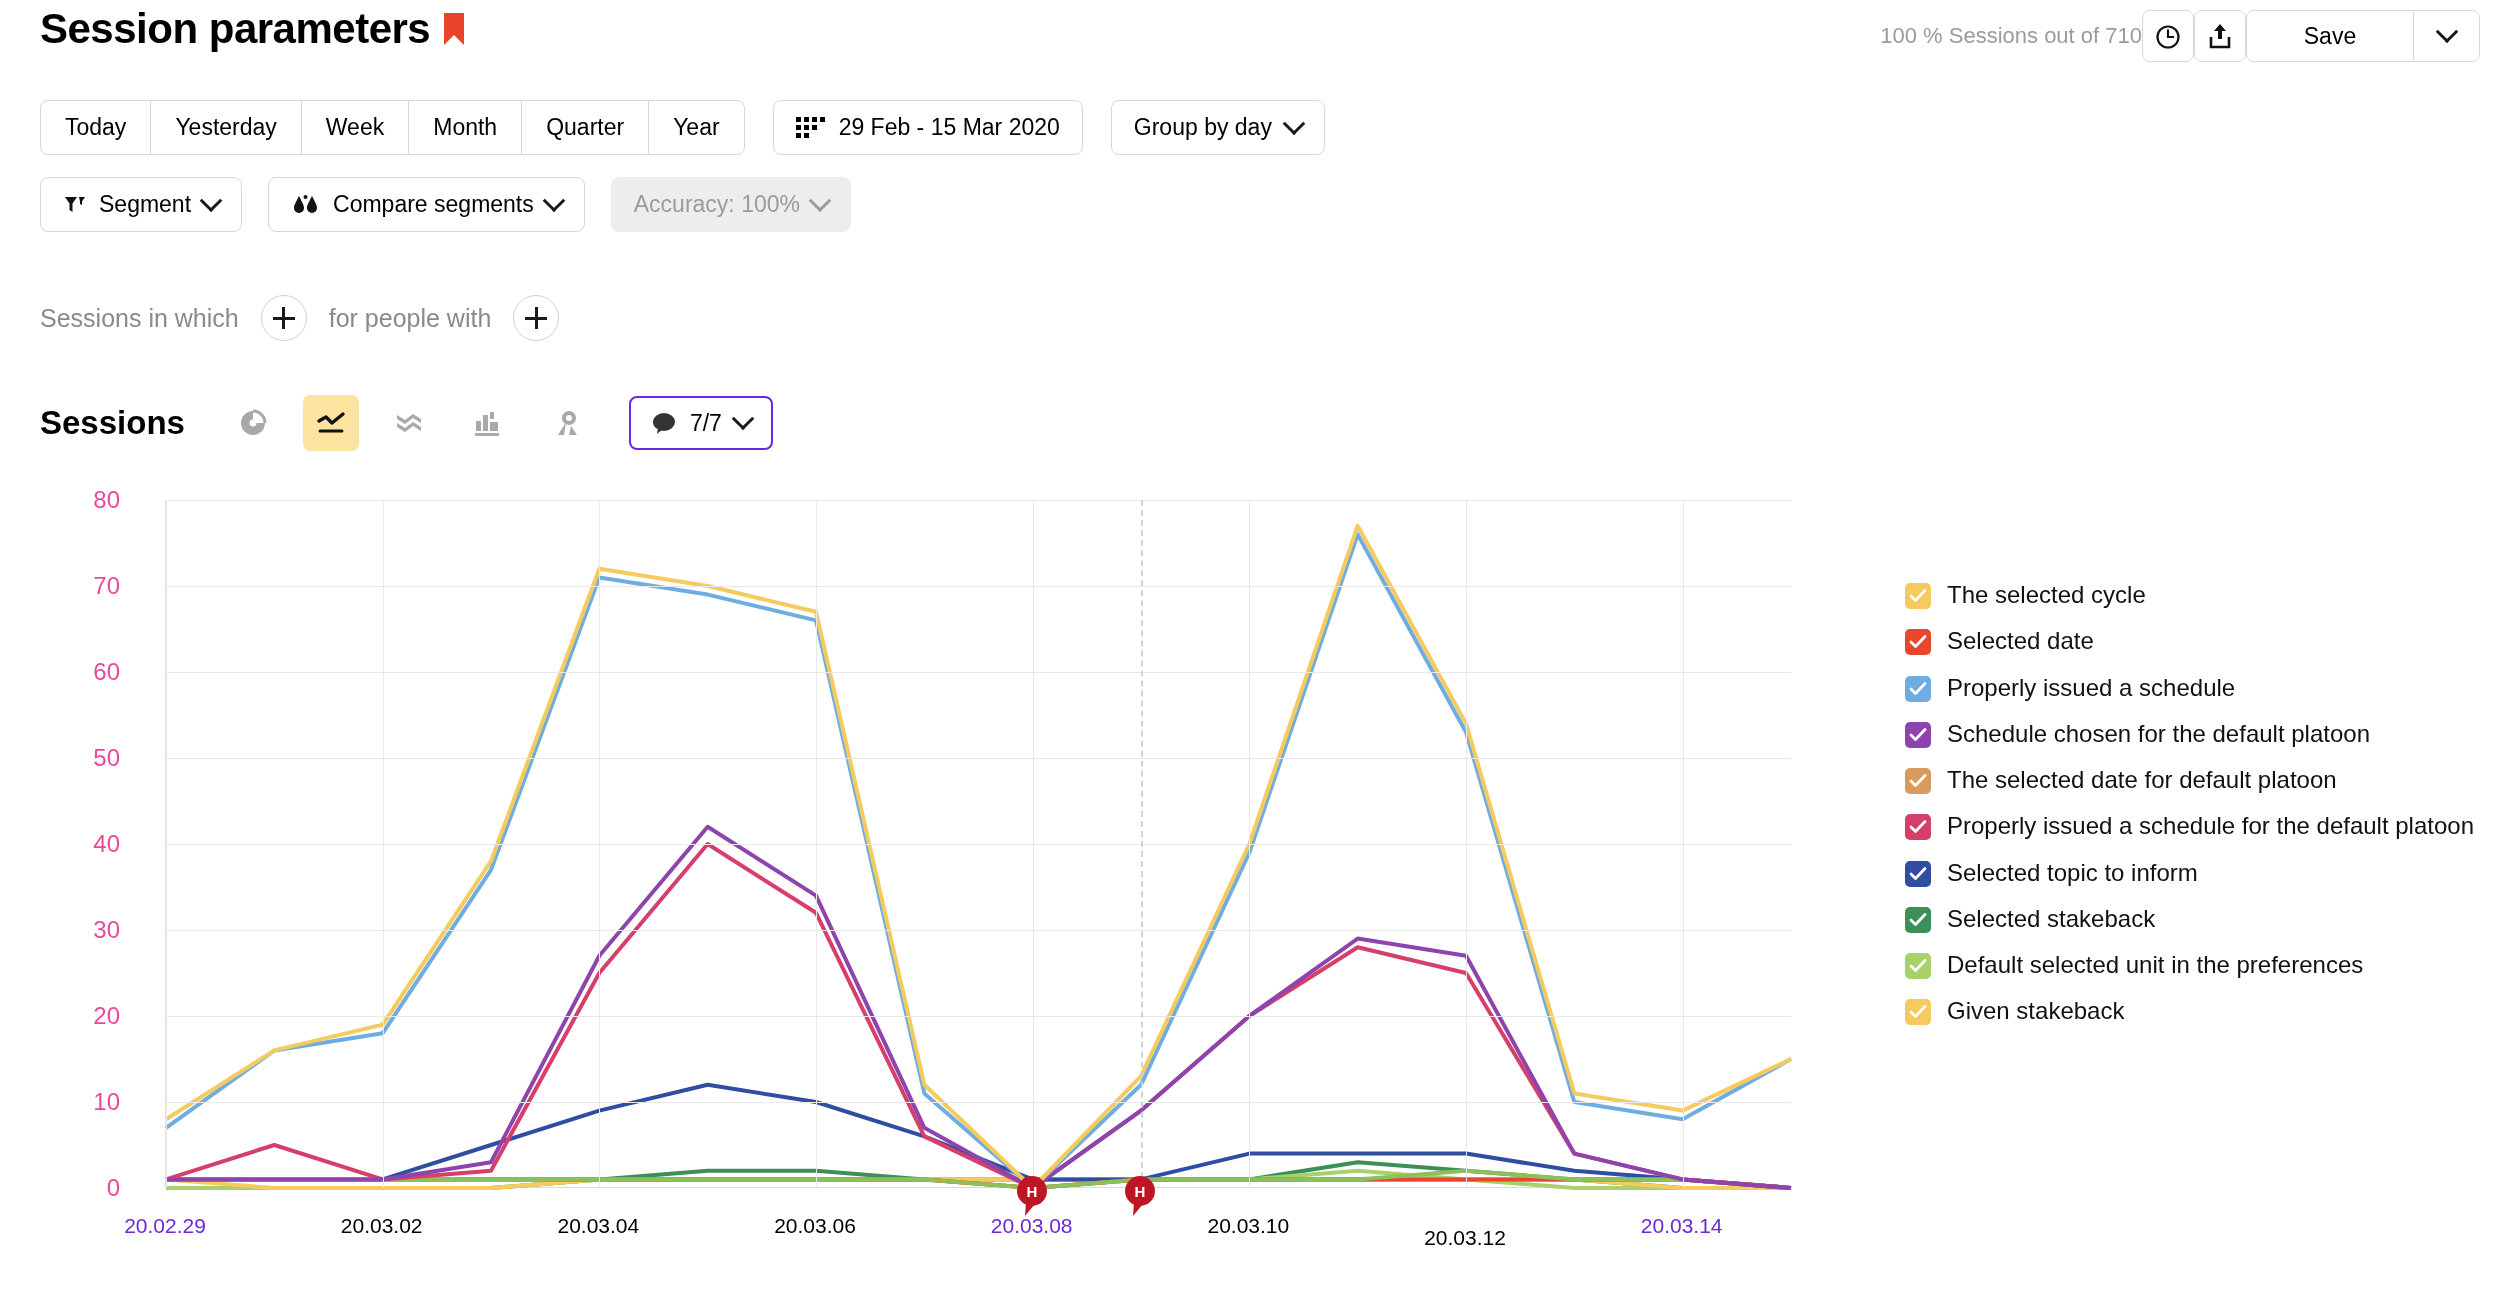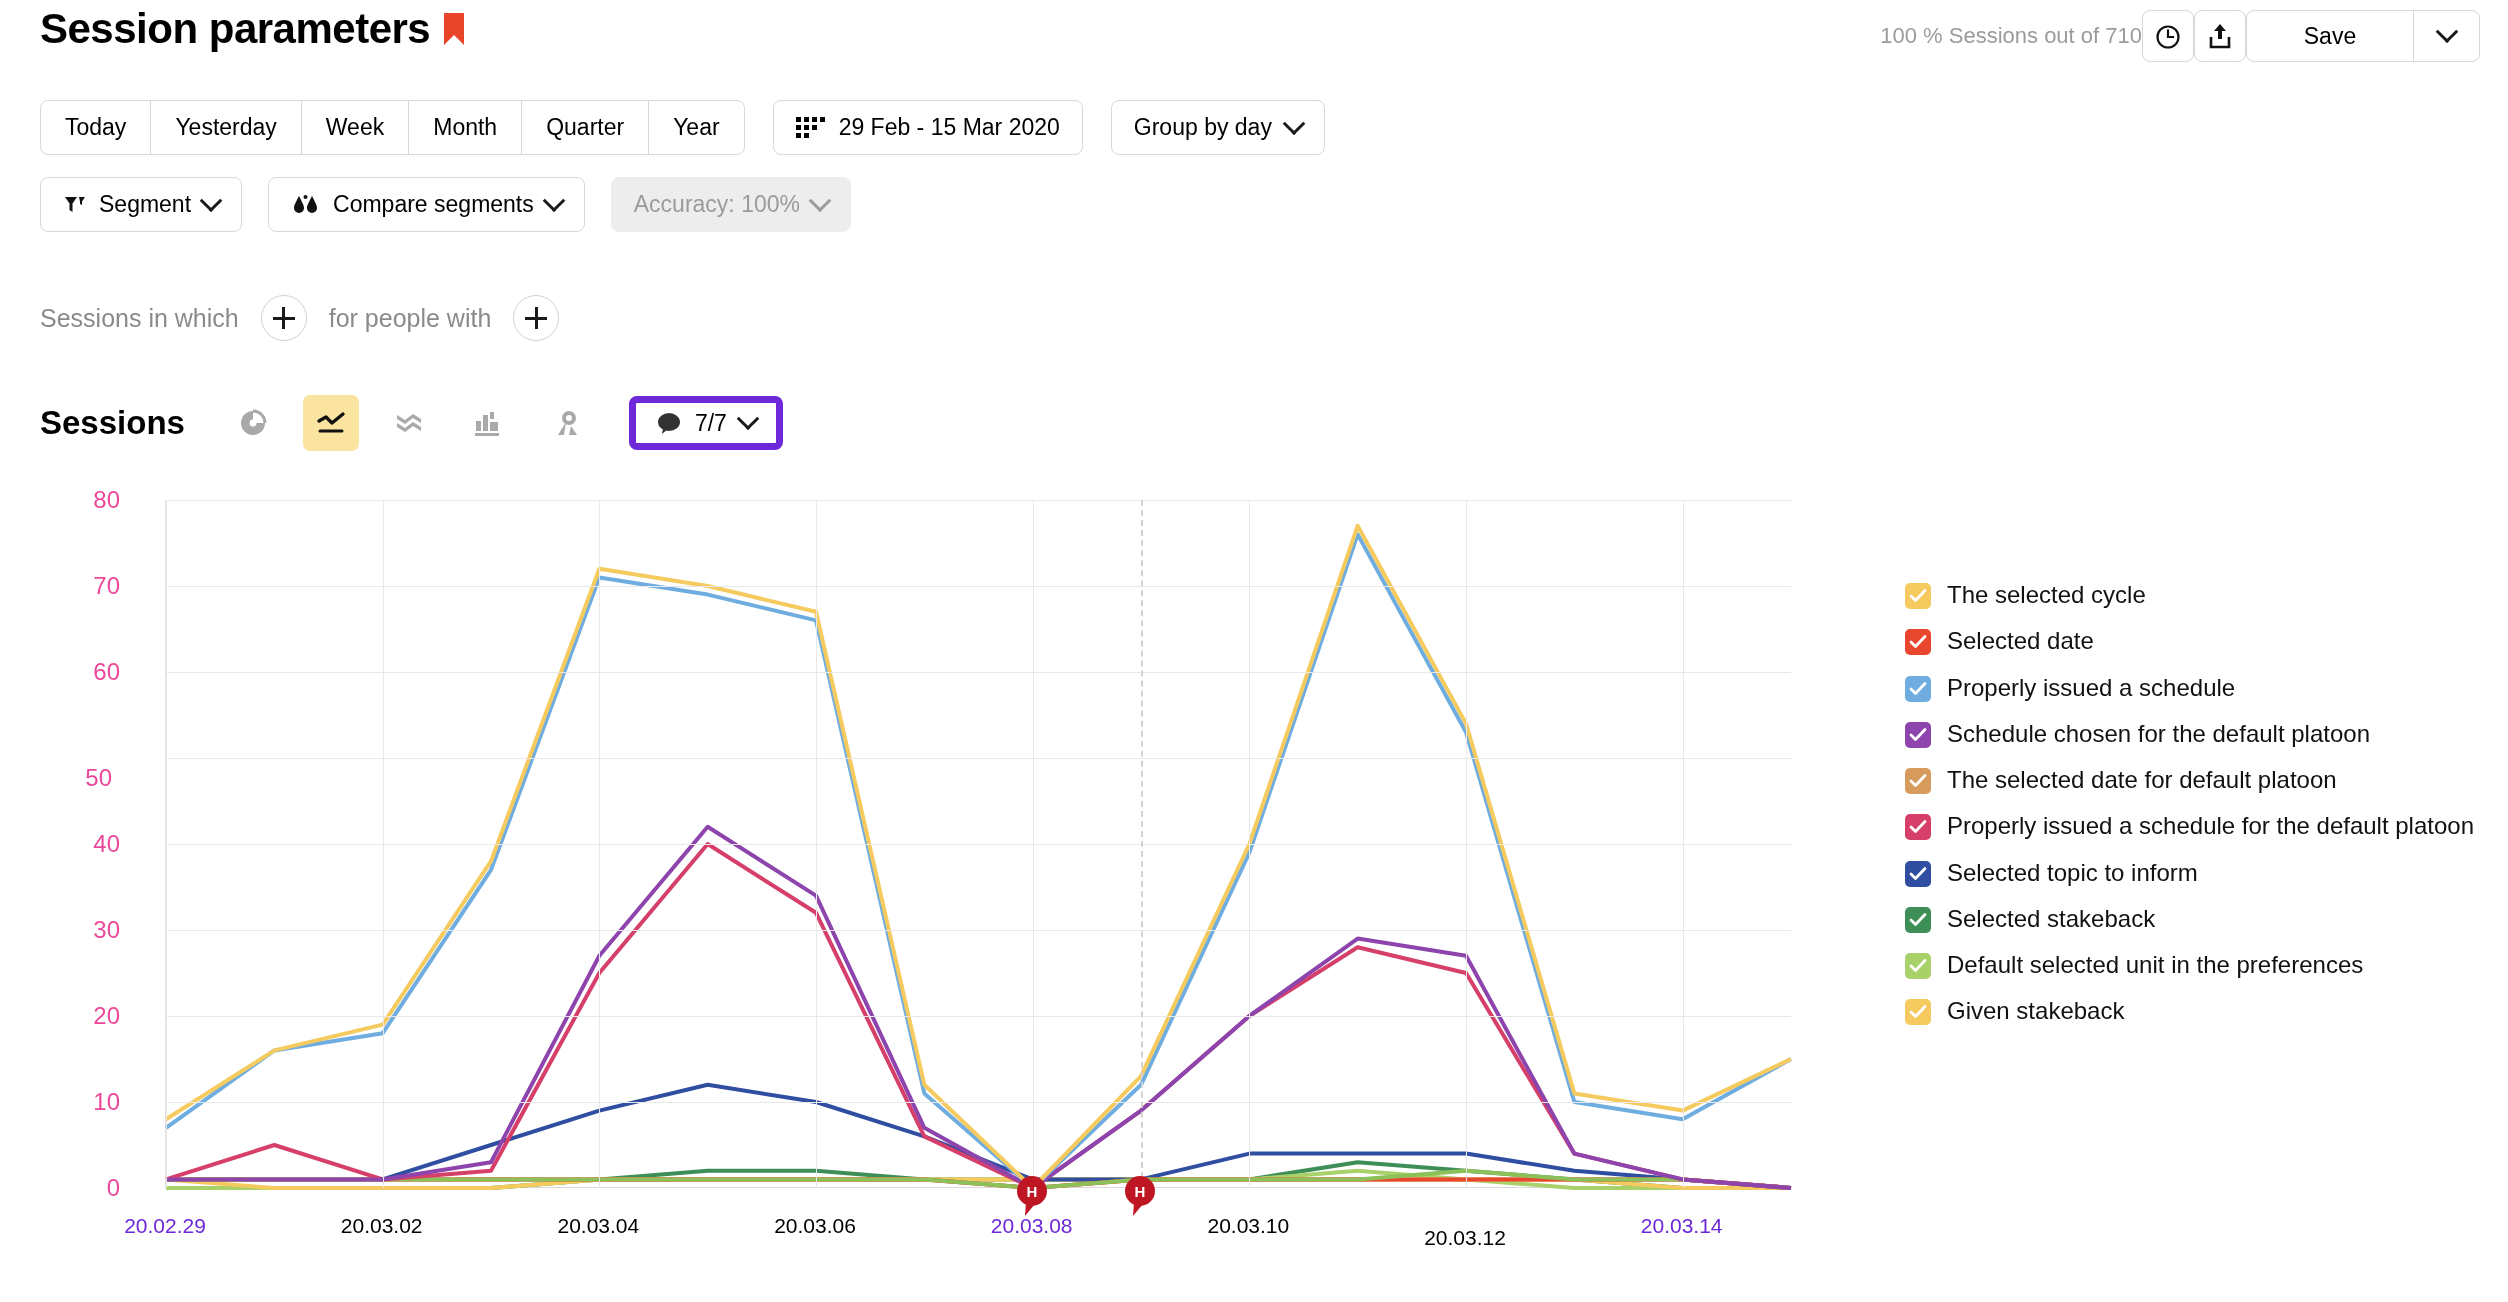--- a/index.html
+++ b/index.html
@@ -59,21 +59,21 @@
   .plus-circle::before, .plus-circle::after { content:""; position:absolute; background:#1a1a1a; }
   .plus-circle::before { width:22px; height:3px; }
   .plus-circle::after { width:3px; height:22px; }
 
   
   .row4 { position:absolute; left:40px; top:395px; display:flex; align-items:center; gap:22px; }
   .metric-title { font-size:33px; font-weight:700; margin-right:18px; }
   .viz-btn { width:56px; height:56px; display:flex; align-items:center; justify-content:center; border-radius:7px; }
   .viz-btn.active { background:#fbe3a0; }
   .bubble-pill {
-    height:54px; border:7px solid #6d28d9; border-radius:8px; background:#fff;
+    height:54px; border:2px solid #6d28d9; border-radius:8px; background:#fff;
     display:flex; align-items:center; gap:13px; padding:0 20px; font-size:23px; margin-left:14px;
   }
 
   
   .chart-wrap { position:absolute; left:0; top:470px; width:1860px; height:760px; }
   .y-lab { position:absolute; right:0; transform:translateY(-50%); font-size:24px; color:#ec4899; text-align:right; width:60px; }
   .x-lab { position:absolute; transform:translateX(-50%); font-size:21px; white-space:nowrap; }
   .x-lab.wk { color:#6d28d9; }
   .plot { position:absolute; border-left:1px solid #e2e2e2; border-bottom:1px solid #d9d9d9; }
   .gline { position:absolute; left:0; height:1px; background:#e8e8e8; }
@@ -236,21 +236,21 @@
     </div>
   </div>
 
   <div class="chart-wrap">
     <div id="yaxis">
         <div class="y-lab" style="left: 60px; top: 718px;">0</div>
         <div class="y-lab" style="left: 60px; top: 632px;">10</div>
         <div class="y-lab" style="left: 60px; top: 546px;">20</div>
         <div class="y-lab" style="left: 60px; top: 460px;">30</div>
         <div class="y-lab" style="left: 60px; top: 374px;">40</div>
-        <div class="y-lab" style="left: 52px; top: 288px; margin-top: 20px;">50</div>
+        <div class="y-lab" style="left: 60px; top: 288px;">50</div>
         <div class="y-lab" style="left: 60px; top: 202px;">60</div>
         <div class="y-lab" style="left: 60px; top: 116px;">70</div>
         <div class="y-lab" style="left: 60px; top: 30px;">80</div>
       </div>
     <div id="plotbox" class="plot" style="left: 165px; top: 30px; width: 1625px; height: 688px;">
       <svg id="plotsvg" width="1625" height="688" style="position: absolute; left: 0px; top: 0px; overflow: visible;">
           <polyline points="0,688 108.33333333333333,688 216.66666666666666,688 325,688 433.3333333333333,679.4 541.6666666666666,670.8 650,670.8 758.3333333333334,679.4 866.6666666666666,679.4 975,679.4 1083.3333333333333,679.4 1191.6666666666665,662.2 1300,670.8 1408.3333333333335,679.4 1516.6666666666667,688 1625,688" fill="none" stroke="#3E8E58" stroke-width="4" stroke-linejoin="round"></polyline>
           <polyline points="0,688 108.33333333333333,688 216.66666666666666,688 325,688 433.3333333333333,679.4 541.6666666666666,679.4 650,679.4 758.3333333333334,679.4 866.6666666666666,679.4 975,679.4 1083.3333333333333,679.4 1191.6666666666665,670.8 1300,679.4 1408.3333333333335,688 1516.6666666666667,688 1625,688" fill="none" stroke="#A8D16A" stroke-width="4" stroke-linejoin="round"></polyline>
           <polyline points="0,679.4 108.33333333333333,688 216.66666666666666,688 325,688 433.3333333333333,679.4 541.6666666666666,679.4 650,679.4 758.3333333333334,679.4 866.6666666666666,679.4 975,679.4 1083.3333333333333,679.4 1191.6666666666665,679.4 1300,679.4 1408.3333333333335,679.4 1516.6666666666667,688 1625,688" fill="none" stroke="#F5CA5E" stroke-width="4" stroke-linejoin="round"></polyline>
           <polyline points="0,679.4 108.33333333333333,679.4 216.66666666666666,679.4 325,645 433.3333333333333,610.6 541.6666666666666,584.8 650,602 758.3333333333334,636.4 866.6666666666666,679.4 975,679.4 1083.3333333333333,653.6 1191.6666666666665,653.6 1300,653.6 1408.3333333333335,670.8 1516.6666666666667,679.4 1625,688" fill="none" stroke="#2F4EA1" stroke-width="4" stroke-linejoin="round"></polyline>

